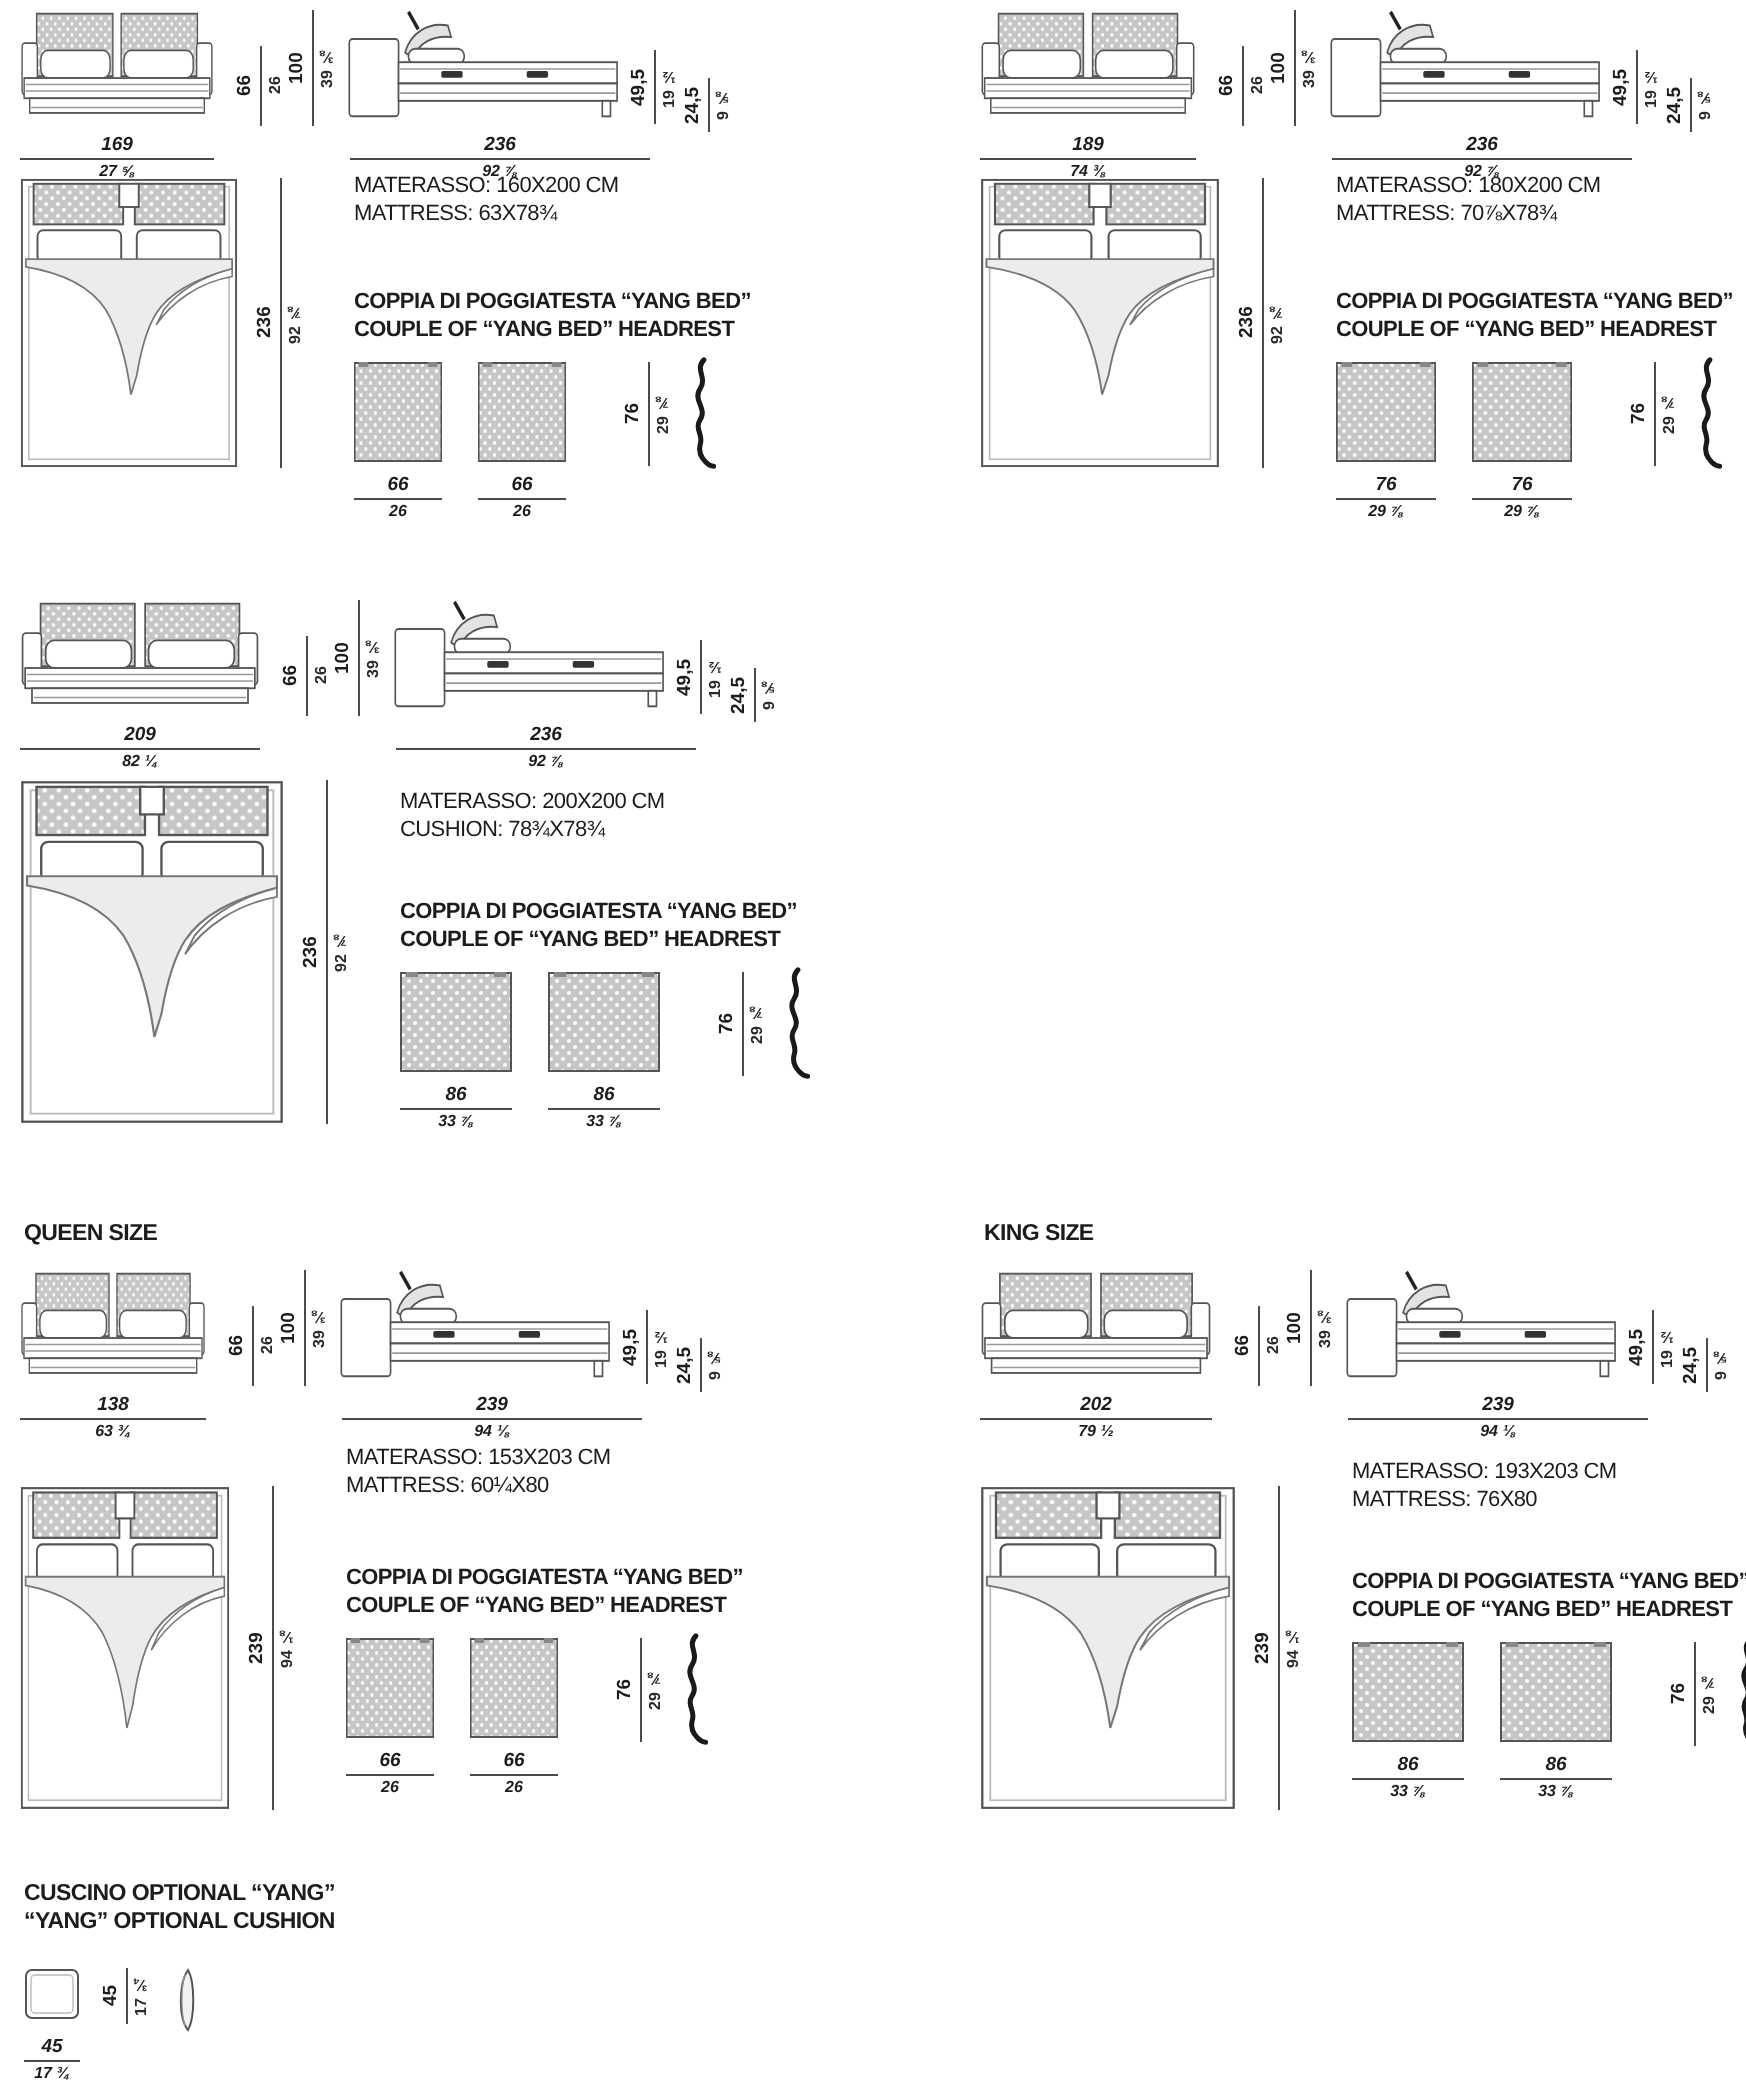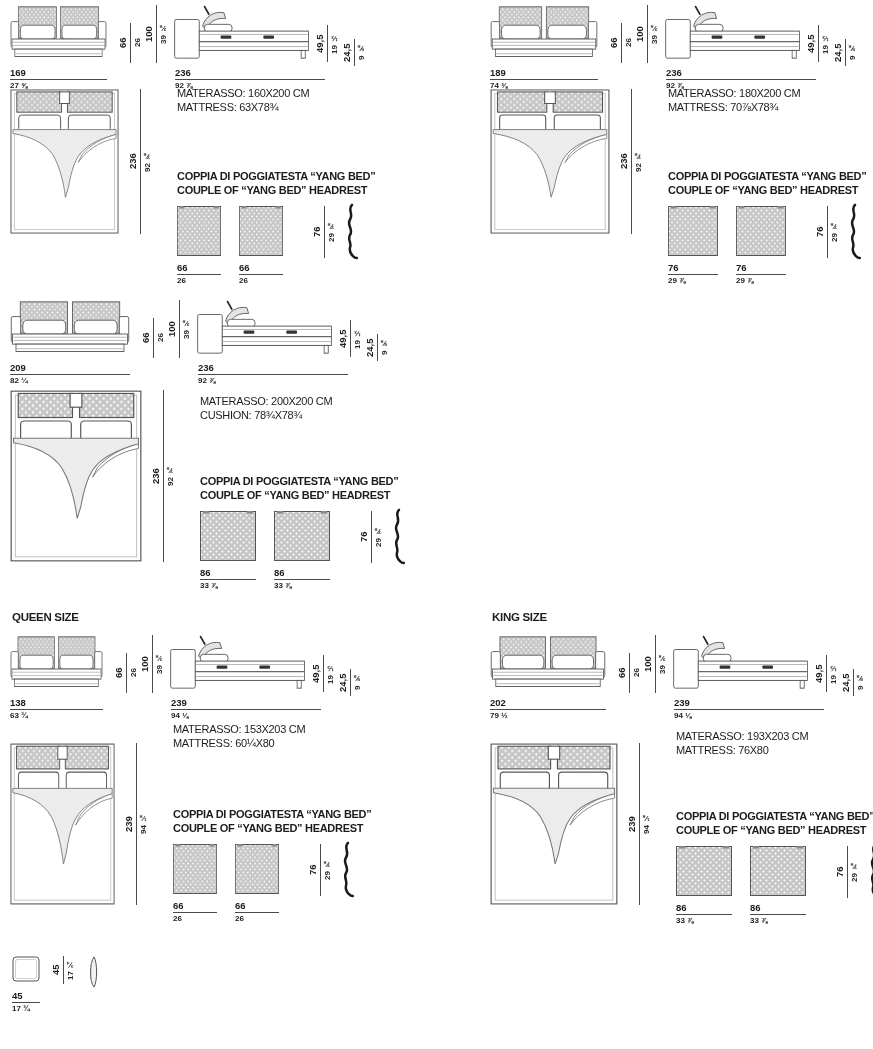--- a/index.html
+++ b/index.html
@@ -30,32 +30,32 @@
   .vdim .line{width:1px;background:#4a4a4a;transform:none;}
   .cm-l{font-size:9.5px;font-weight:bold;}
   .in-l{font-size:8px;font-weight:bold;color:#2a2a2a;}
 
   .vd-h1{left:calc(var(--fw) + 10px);top:18px;height:40px;}
   .vd-h2{left:calc(var(--fw) + 36px);top:0;height:58px;}
   .vd-s1{left:calc(var(--sx) + 141px);top:20px;height:37px;}
   .vd-s2{left:calc(var(--sx) + 168px);top:34px;height:27px;}
   .vd-plan{left:calc(var(--fw) + 20px);top:var(--py);height:var(--ph);}
 
-  .hdim{text-align:left;}
+  .hdim{text-align:center;font-style:italic;}
   .hdim.abs{position:absolute;}
   .hdim .cm{font-size:9.5px;font-weight:bold;}
   .hdim .rule{border-top:1px solid #4a4a4a;margin-top:1px;}
   .hdim .in{font-size:8px;font-weight:bold;margin-top:1px;}
   .hd-front{left:0;top:62px;width:var(--fw);}
   .hd-side{left:calc(var(--sx) + 2px);top:62px;width:150px;}
 
   .mattress{position:absolute;left:calc(var(--sx) + 4px);top:var(--my);
     font-size:11px;font-weight:normal;line-height:13.5px;letter-spacing:-0.3px;white-space:nowrap;}
 
-  .hr-block{position:absolute;left:calc(var(--sx) + 4px);top:var(--hy);margin-top:25px;}
+  .hr-block{position:absolute;left:calc(var(--sx) + 4px);top:var(--hy);}
   .hr-title{font-size:11px;font-weight:bold;line-height:13.5px;letter-spacing:-0.3px;white-space:nowrap;}
   .hr-row{display:flex;margin-top:9px;align-items:flex-start;}
   .hr-sq-wrap{width:var(--sq);margin-right:18px;}
   .hr-sq{width:var(--sq);height:50px;}
   .hr-sq-wrap .hdim{margin-top:6px;}
   .hr-vd{height:52px;margin-left:10px;position:static;}
   .hr-profile{width:16px;height:58px;margin-left:7px;margin-top:-3px;}
 
   .cushion{position:absolute;left:12px;top:940px;}
   .cu-title{font-size:11.5px;font-weight:bold;line-height:14px;letter-spacing:-0.3px;white-space:nowrap;}
@@ -740,20 +740,24 @@
             <path d="M9,2 C4,7 11,11 7,17 C3,23 11,27 7,33 C4,38 9,41 7,46 C6,50 8,53 10,55 C11,56 13,57 14,57" fill="none" stroke="#1a1a1a" stroke-width="2.6" stroke-linecap="round"></path>
           </svg>
         </div>
       </div>
 
     </div>
   </div>
 </div>
 
 <div class="cushion">
+  <div class="cu-title">
+    <div>CUSCINO OPTIONAL “YANG”</div>
+    <div>“YANG” OPTIONAL CUSHION</div>
+  </div>
   <div class="cu-row">
     <div class="cu-col">
       <svg class="cu-sq" viewBox="0 0 28 26" preserveAspectRatio="none">
         <rect x="1" y="1" width="26" height="24" rx="3" fill="#fff" stroke="#555"></rect>
         <rect x="3.5" y="3.5" width="21" height="19" rx="2" fill="none" stroke="#bbb" stroke-width="0.7"></rect>
       </svg>
       <div class="hdim">
         <div class="cm">45</div>
         <div class="rule"></div>
         <div class="in">17 ¾</div>

